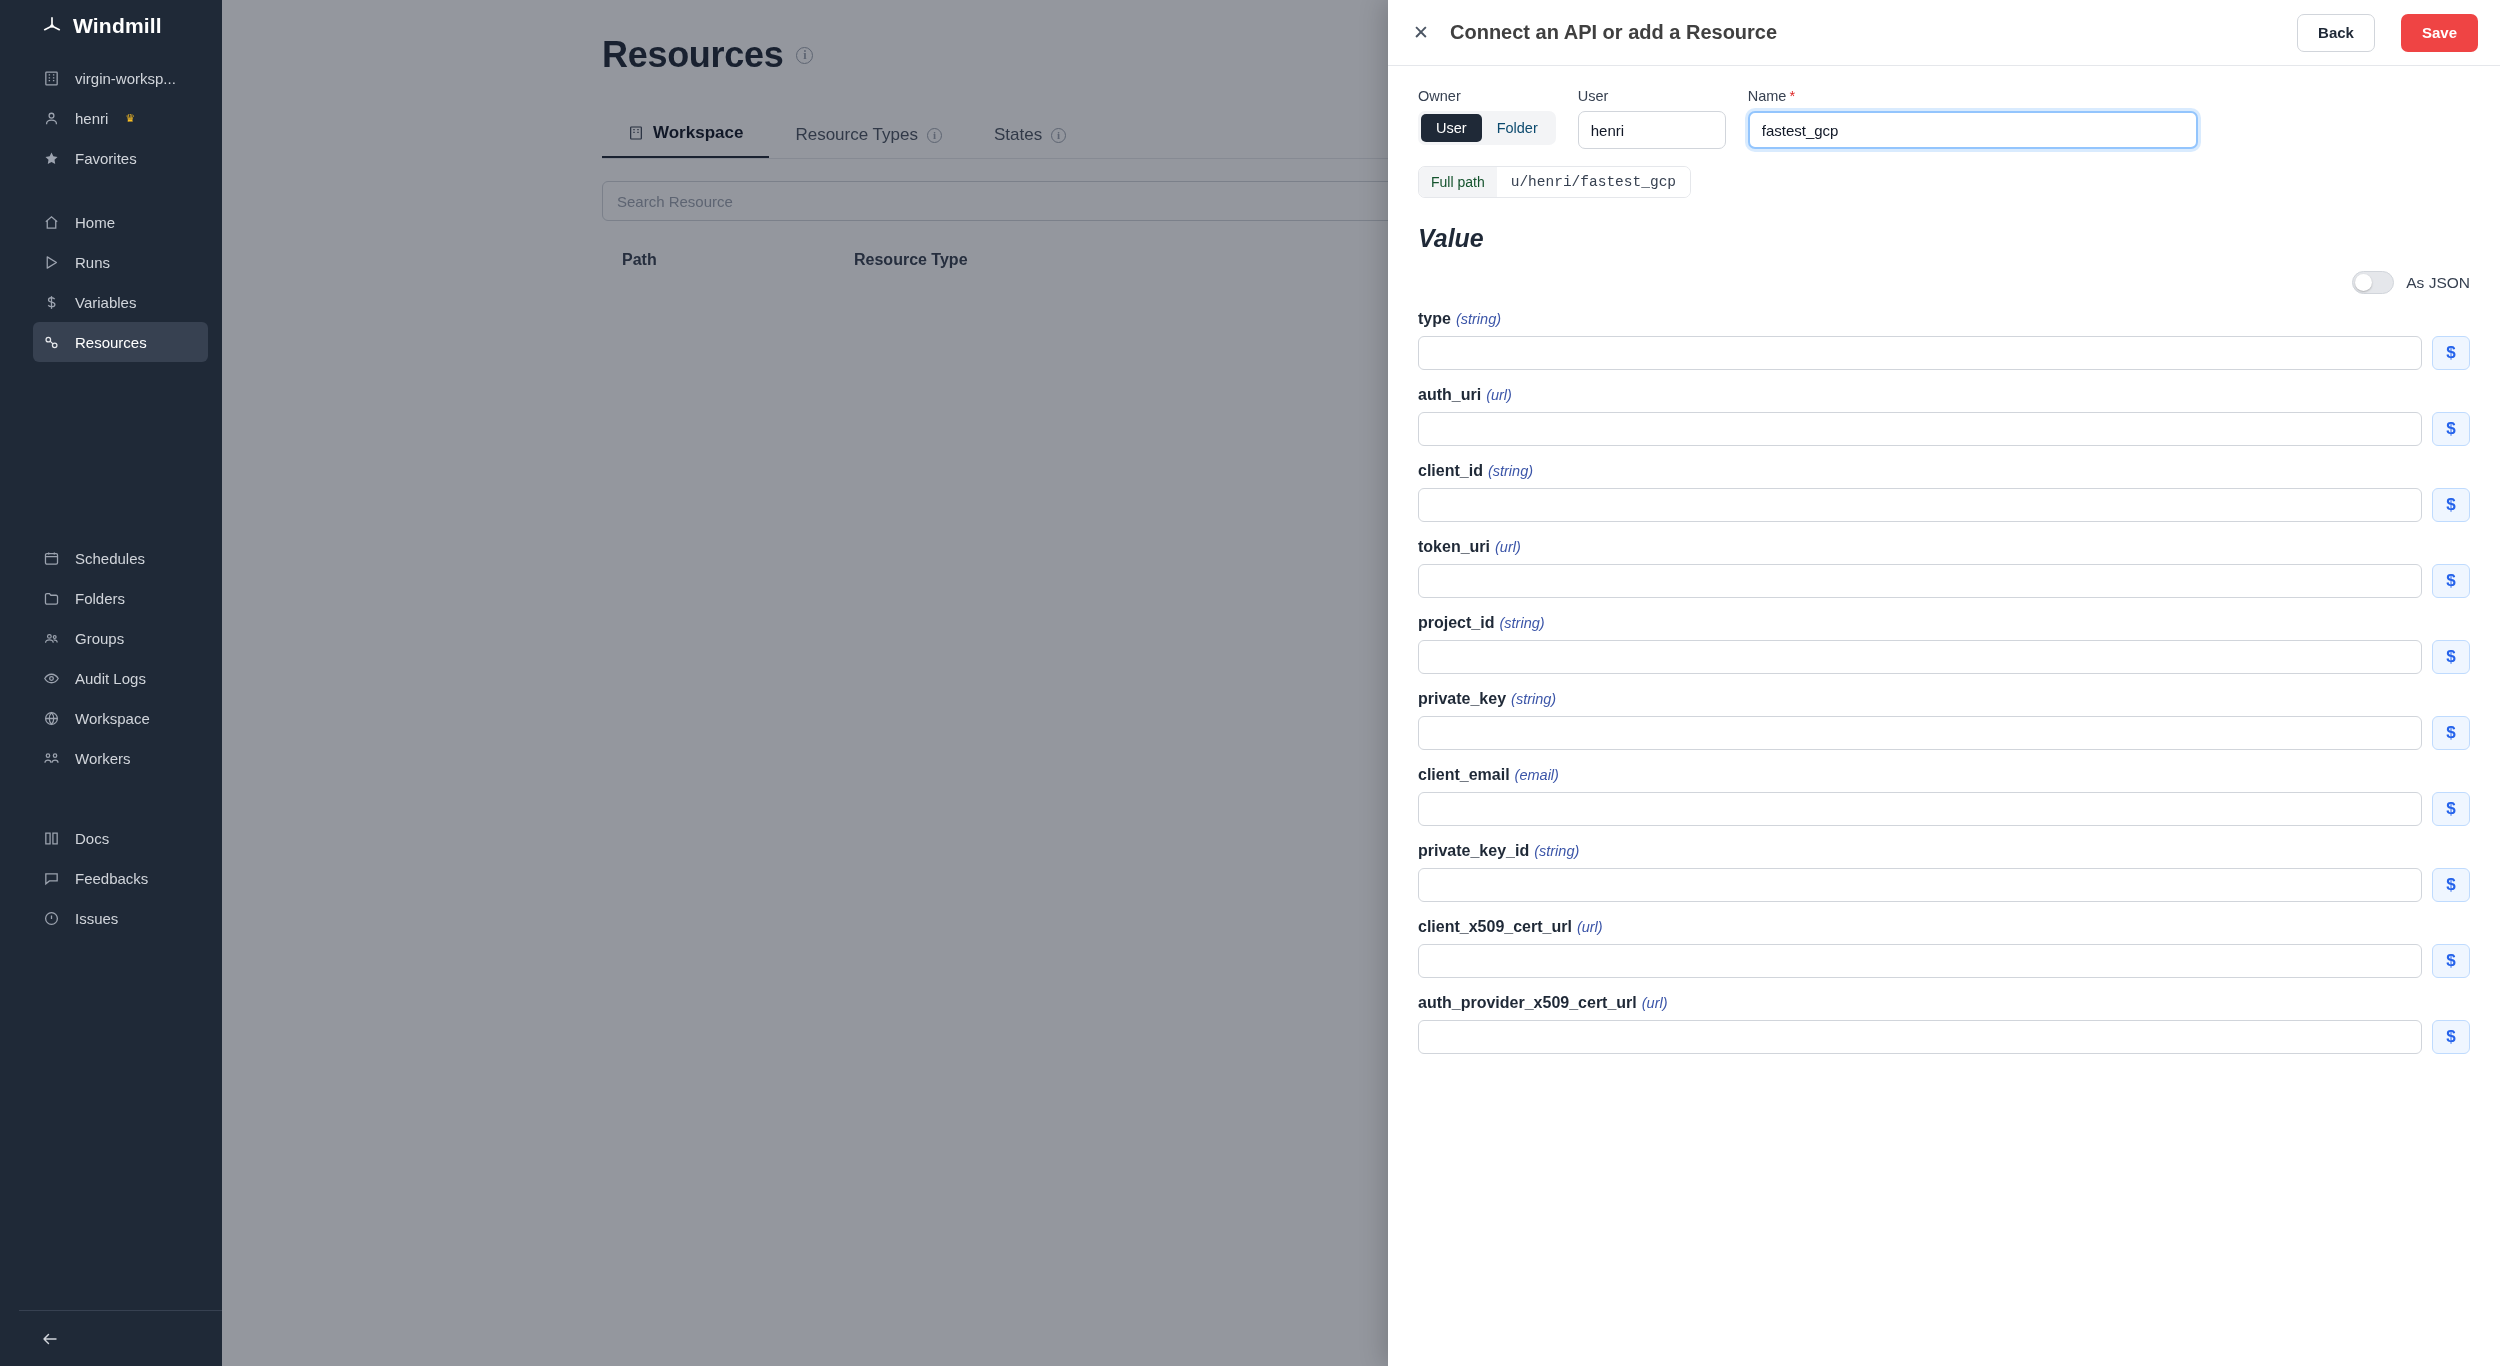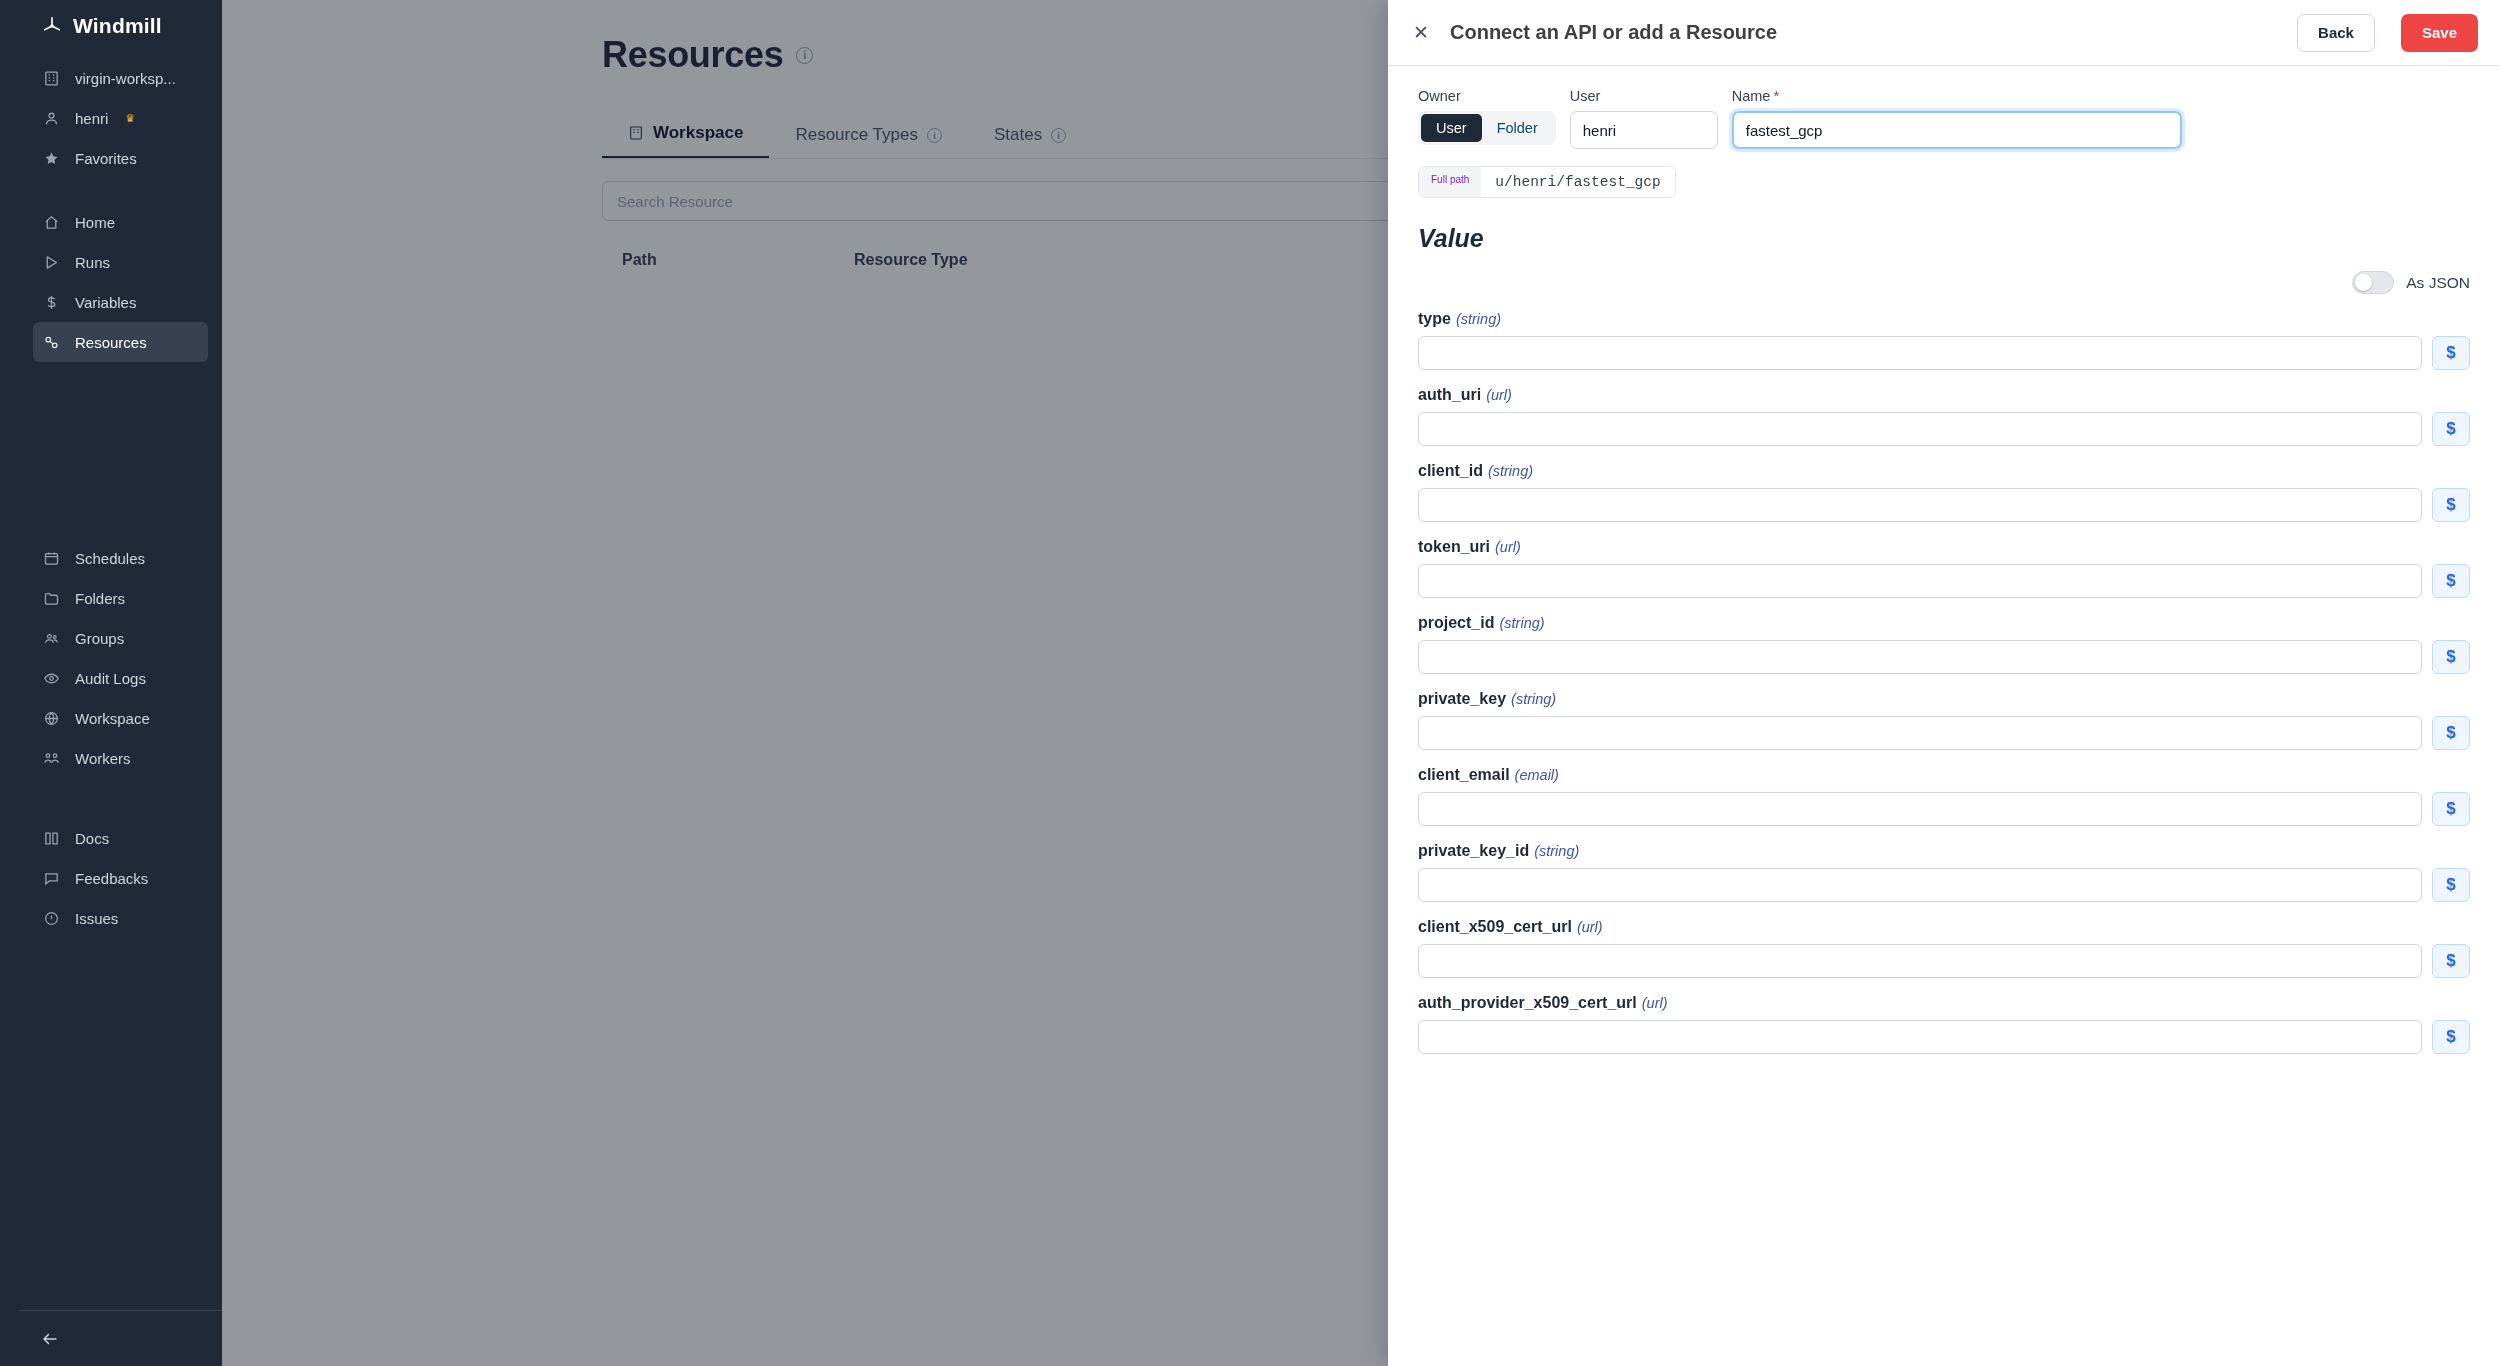--- a/index.html
+++ b/index.html
@@ -108,21 +108,21 @@
   .drawer-title { font-size: 20px; font-weight: 700; color: #404040; flex: 1 1 auto; }
   .btn {
     height: 38px; padding: 0 20px; border-radius: 7px; font-size: 15px;
     font-weight: 600; border: 1px solid transparent; cursor: pointer;
   }
   .btn-back { background: #fff; color: #1f2937; border-color: #d1d5db; margin-right: 12px; }
   .btn-save { background: #ef4444; color: #fff; }
 
   .drawer-body { flex: 1 1 auto; overflow: hidden; padding: 22px 30px 0 30px; }
 
-  .meta-row { display: flex; gap: 14px; align-items: flex-start; }
+  .meta-row { display: flex; gap: 22px; align-items: flex-start; }
   .field-label { font-size: 14.5px; color: #374151; margin-bottom: 7px; }
   .req { color: #dc2626; margin-left: 3px; }
   .seg {
     display: inline-flex; background: #f3f4f6; border-radius: 7px; padding: 3px;
   }
   .seg-btn {
     padding: 6px 15px; font-size: 14.5px; border-radius: 5px; color: #0c4a6e;
     border: none; background: transparent; font-weight: 500;
   }
   .seg-btn.active { background: #1f2937; color: #fff; }
@@ -130,21 +130,21 @@
     height: 38px; border: 1px solid #d1d5db; border-radius: 7px;
     padding: 0 12px; font-size: 15px; color: #111827; background: #fff;
   }
   .txt-user { width: 148px; }
   .txt-name {
     width: 450px; border: 2px solid #93c5fd; box-shadow: 0 0 0 3px rgba(147,197,253,.35);
   }
   .fullpath-row { margin-top: 17px; display: inline-flex; align-items: stretch;
     border: 1px solid #e5e7eb; border-radius: 7px; overflow: hidden; }
   .fullpath-tag {
-    background: #f3f4f6; color: #6d28d9; font-size: 10px; padding: 7px 12px;
+    background: #f3f4f6; color: #14532d; font-size: 14px; padding: 7px 12px;
   }
   .fullpath-val {
     background: #fff; color: #374151; font-size: 14.5px; padding: 7px 14px;
     font-family: "Liberation Mono", monospace;
   }
 
   .value-h { margin-top: 26px; font-size: 25px; font-weight: 700; color: #1f2937; font-style: italic; }
 
   .json-row { display: flex; align-items: center; justify-content: flex-end; gap: 12px; margin-top: 18px; }
   .toggle {

